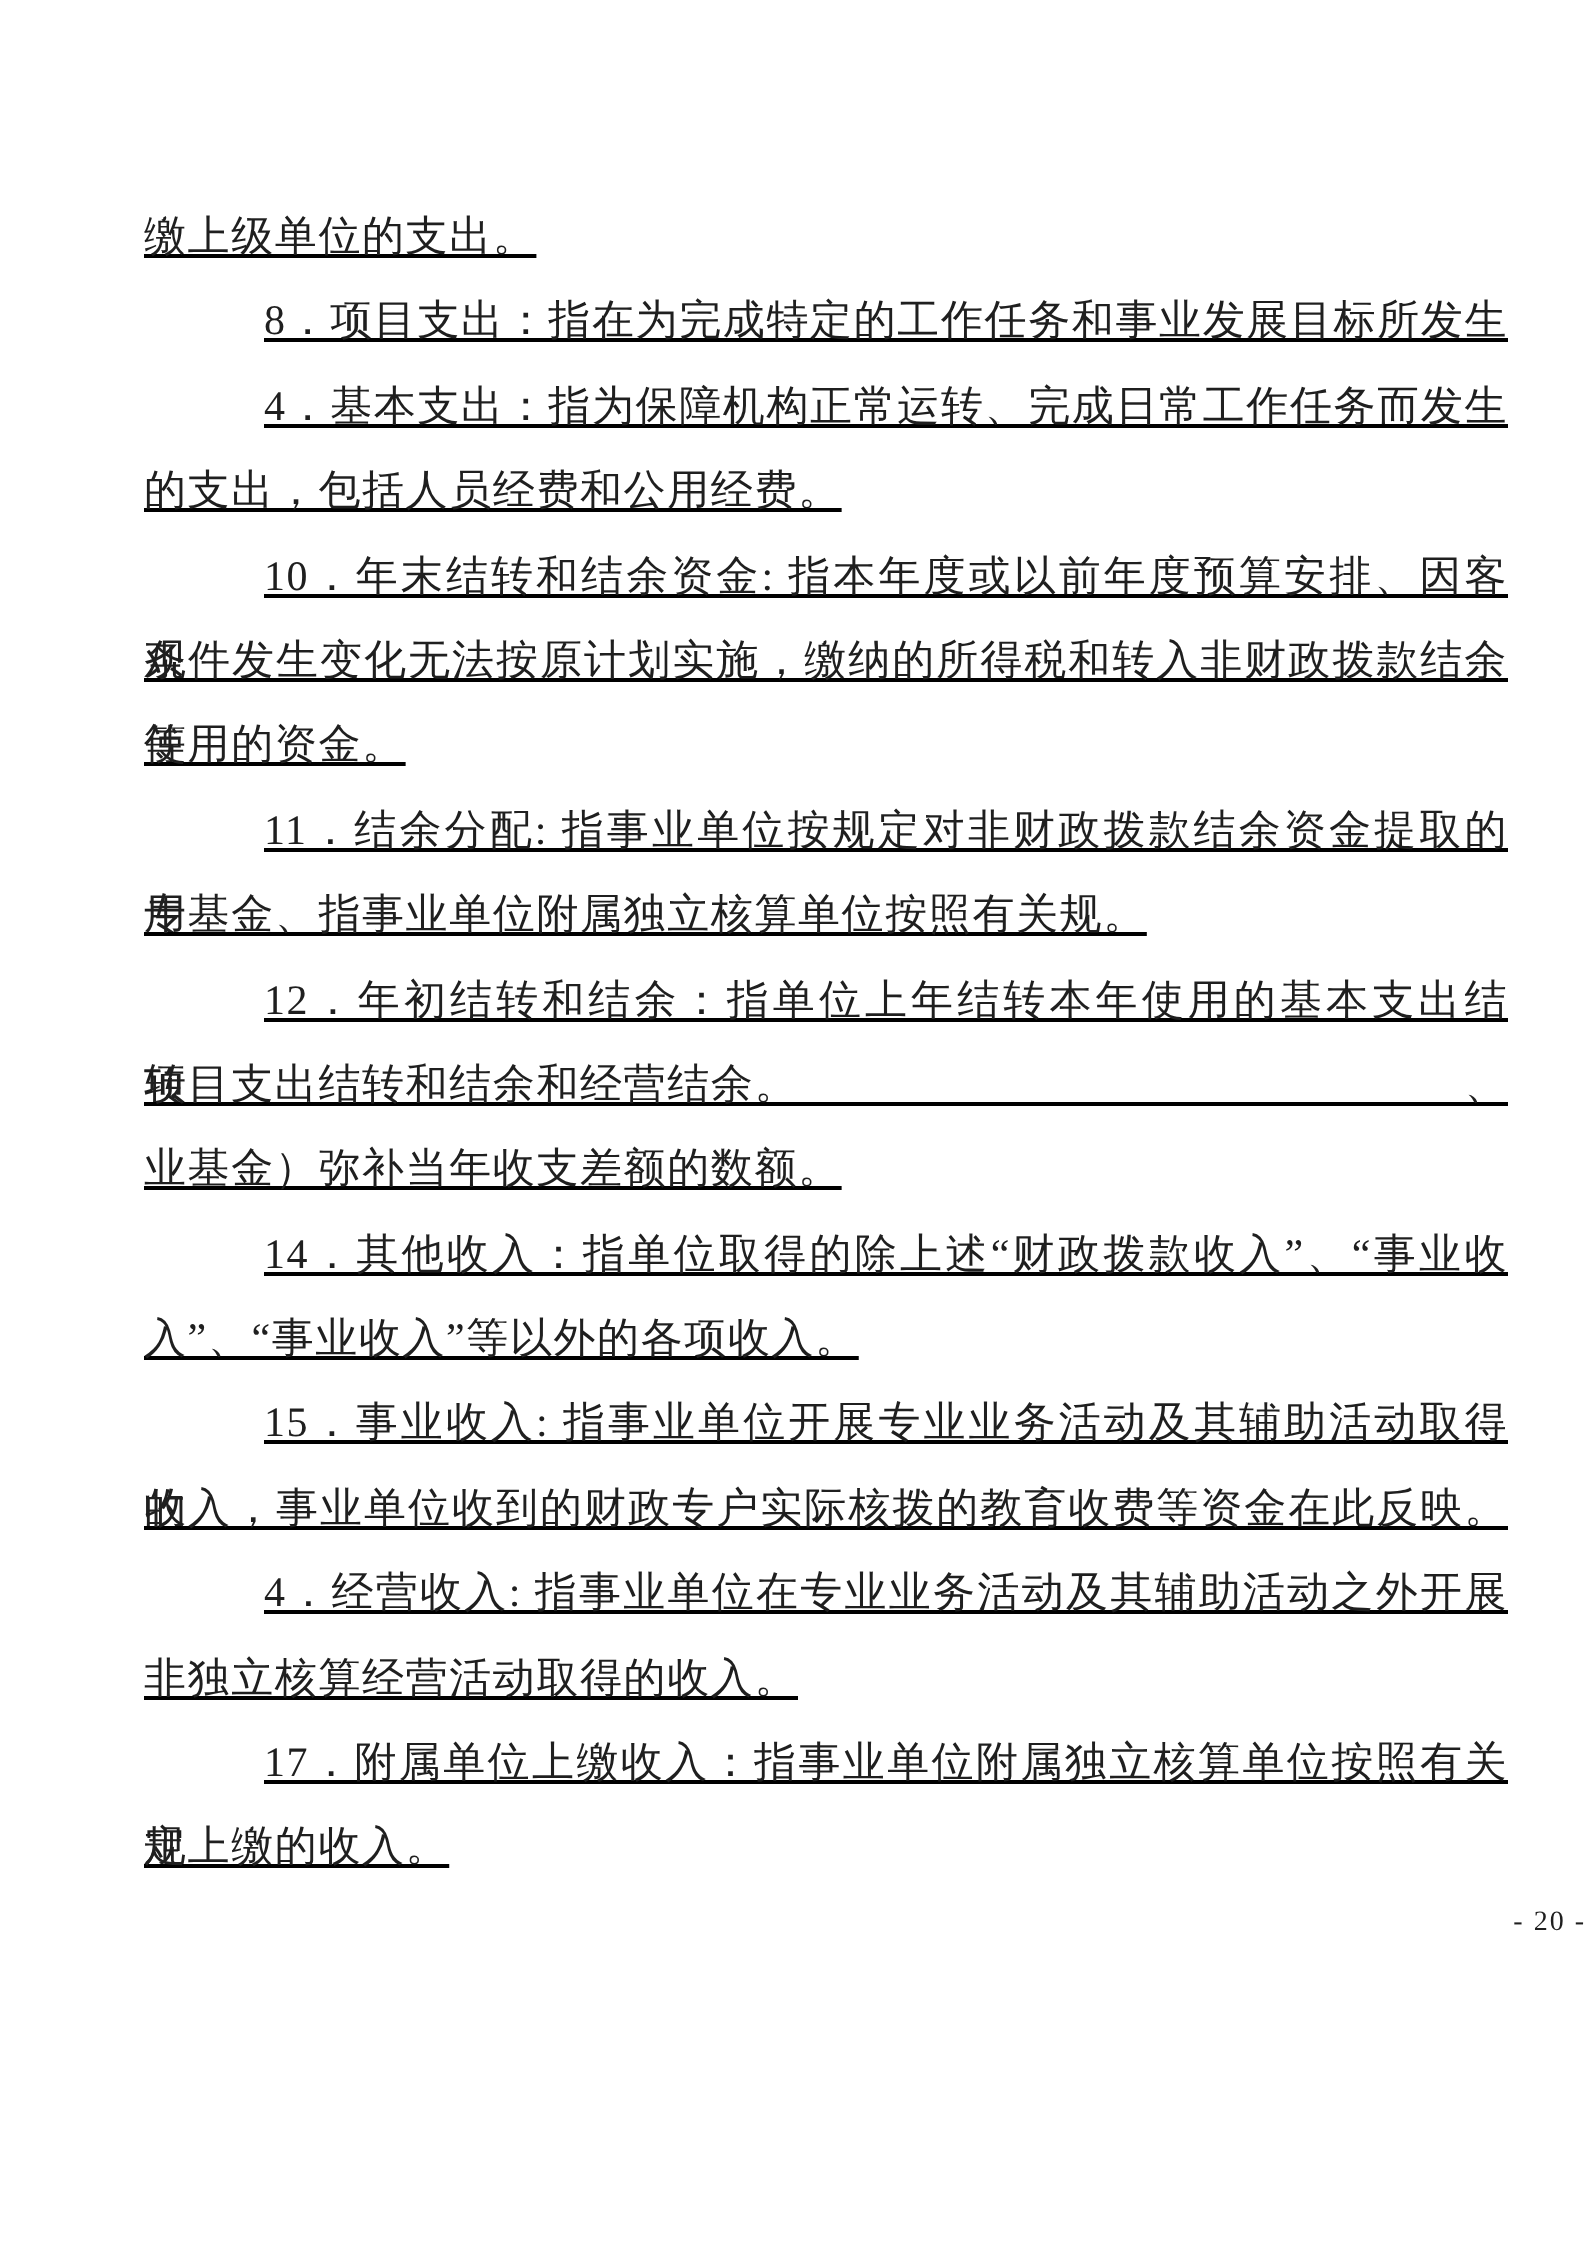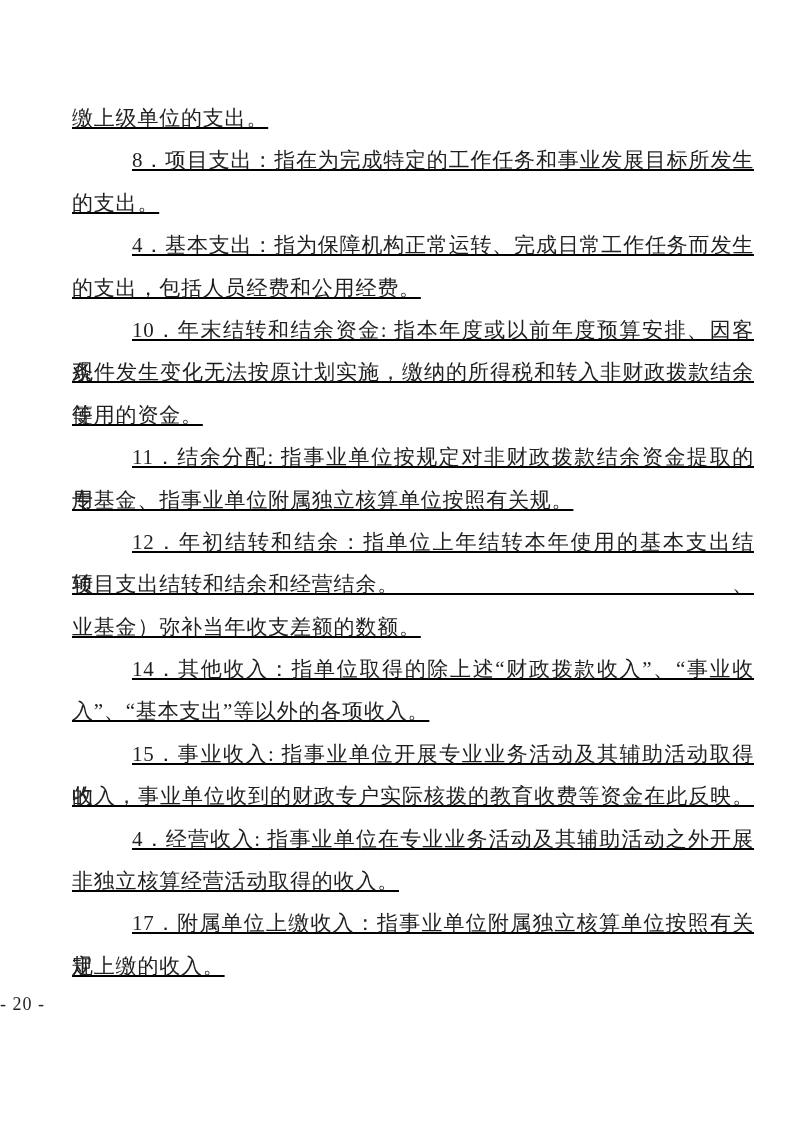--- a/index.html
+++ b/index.html
@@ -37,38 +37,38 @@
   .line.justify {
     white-space: normal;
     text-align: justify;
     text-align-last: justify;
   }
   .line.indent {
     text-indent: 60px;
   }
   .footer {
     margin-top: 0;
-    text-align: left;
-    font-size: 18px;
+    text-align: right;
+    font-size: 14px;
     line-height: 34px;
     letter-spacing: 1px;
     color: #1f1f1f;
+    padding-left: 48px;
   }
 </style>
 </head>
 <body>
 
 <div class="page">
   <div class="content">
       <div class="paragraph">
         <div class="line">缴上级单位的支出。</div>
       </div>
       <div class="paragraph">
         <div class="line justify indent">8．项目支出：指在为完成特定的工作任务和事业发展目标所发生</div>
-        <div class="line">的支出。</div>
       </div>
       <div class="paragraph">
         <div class="line justify indent">4．基本支出：指为保障机构正常运转、完成日常工作任务而发生</div>
         <div class="line">的支出，包括人员经费和公用经费。</div>
       </div>
       <div class="paragraph">
         <div class="line justify indent">10．年末结转和结余资金: 指本年度或以前年度预算安排、因客观</div>
         <div class="line justify">条件发生变化无法按原计划实施，缴纳的所得税和转入非财政拨款结余等</div>
         <div class="line">使用的资金。</div>
       </div>
@@ -78,21 +78,21 @@
       </div>
       <div class="paragraph">
         <div class="line justify indent">12．年初结转和结余：指单位上年结转本年使用的基本支出结转、</div>
         <div class="line">项目支出结转和结余和经营结余。</div>
       </div>
       <div class="paragraph">
         <div class="line">业基金）弥补当年收支差额的数额。</div>
       </div>
       <div class="paragraph">
         <div class="line justify indent">14．其他收入：指单位取得的除上述“财政拨款收入”、“事业收</div>
-        <div class="line">入”、“基本支出”等以外的各项收入。</div>
+        <div class="line">入”、“事业收入”等以外的各项收入。</div>
       </div>
       <div class="paragraph">
         <div class="line justify indent">15．事业收入: 指事业单位开展专业业务活动及其辅助活动取得的</div>
         <div class="line justify">收入，事业单位收到的财政专户实际核拨的教育收费等资金在此反映。</div>
       </div>
       <div class="paragraph">
         <div class="line justify indent">4．经营收入: 指事业单位在专业业务活动及其辅助活动之外开展</div>
         <div class="line">非独立核算经营活动取得的收入。</div>
       </div>
       <div class="paragraph">

